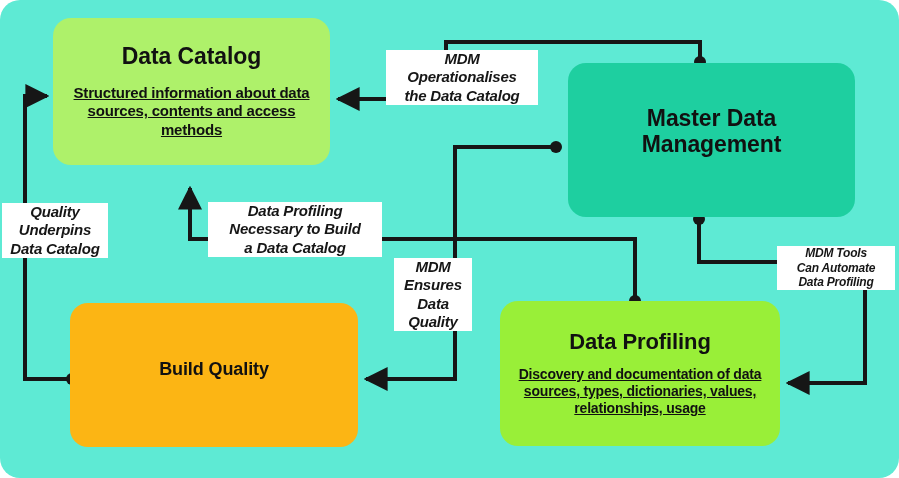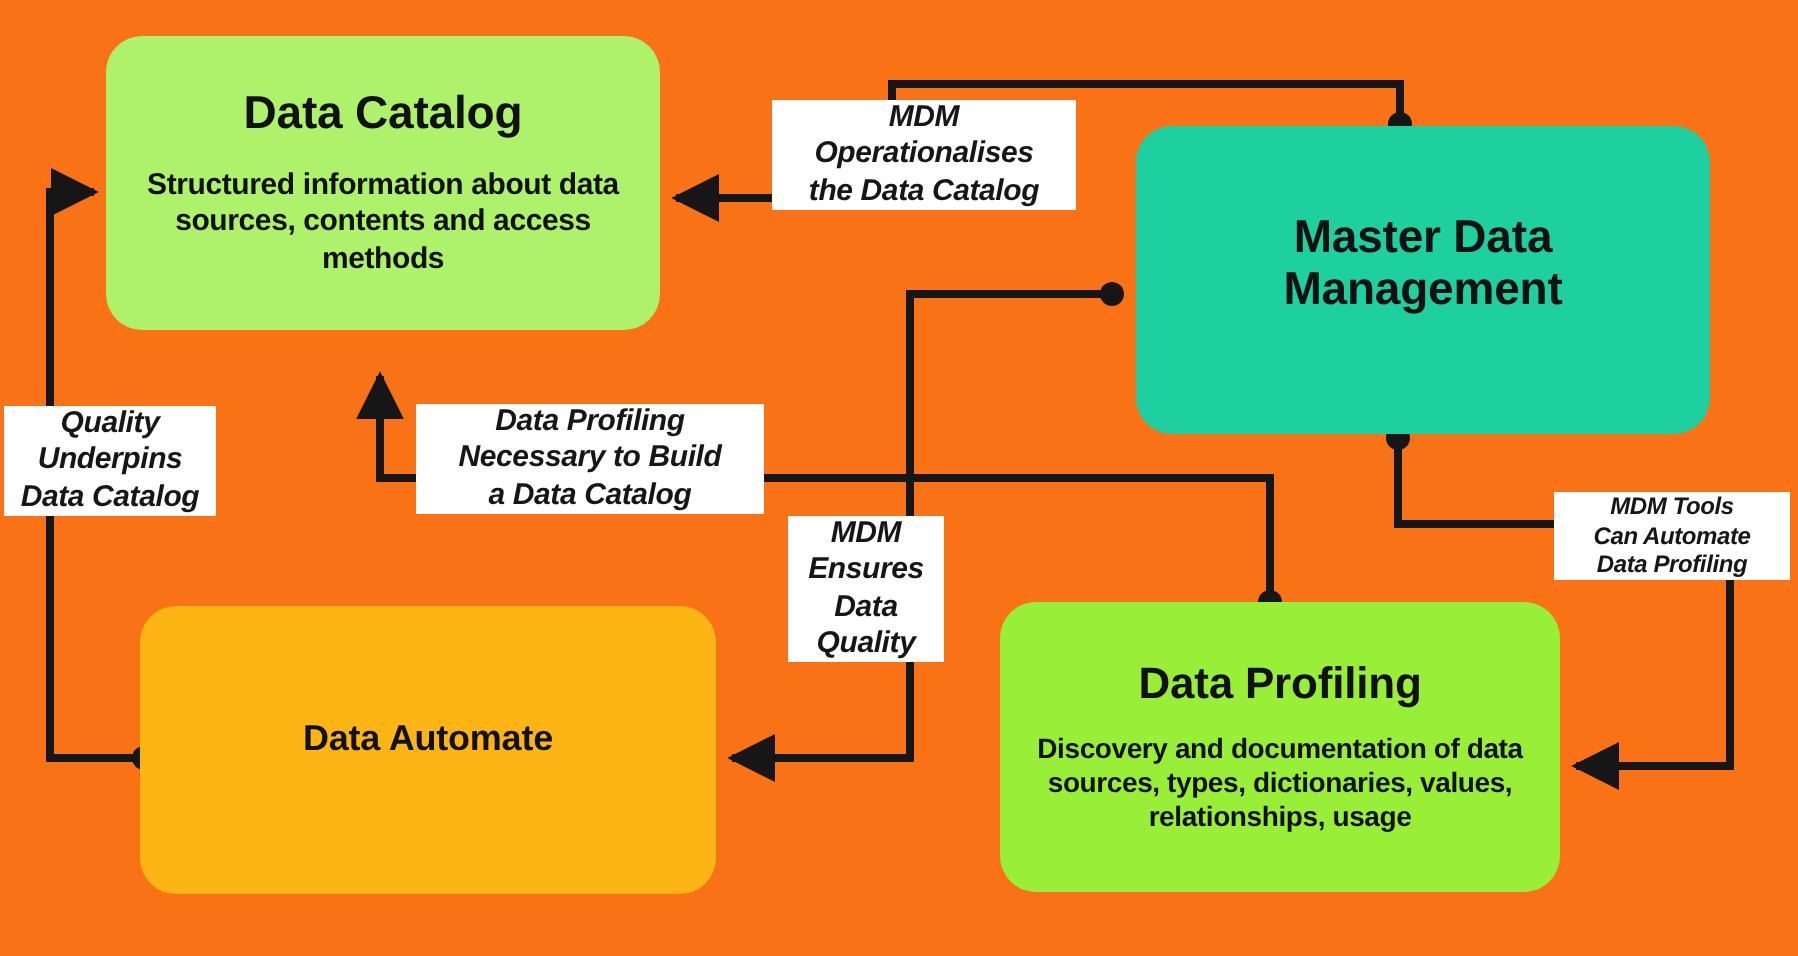--- a/index.html
+++ b/index.html
@@ -40,20 +40,21 @@
   }
   .node-title {
     font-weight: bold;
     line-height: 1.12;
     letter-spacing: -0.1px;
   }
   .node-desc {
     font-weight: bold;
     line-height: 1.22;
     letter-spacing: -0.2px;
+    text-decoration: underline;
   }
   
   #node-data-catalog {
     left: 53px; top: 18px; width: 277px; height: 147px;
     background: #aef16a;
   }
   #node-data-catalog .node-title { font-size: 23px; margin-bottom: 14px; }
   #node-data-catalog .node-desc  { font-size: 15px; }
 
   #node-master-data-management {
@@ -101,21 +102,21 @@
   #label-mdm-ensures {
     left: 394px; top: 258px; width: 78px; font-size: 15px;
   }
   #label-mdm-tools {
     left: 777px; top: 246px; width: 118px; font-size: 12px;
   }
 </style>
 </head>
 <body>
 
-<div id="diagram-canvas" style="background: #f97316;">
+<div id="diagram-canvas" style="background: #5eead4; border-radius: 20px;">
 
   <svg id="edge-layer" viewBox="0 0 899 478">
     <defs>
       <marker id="arrow-head" viewBox="0 0 10 10" refX="9" refY="5" markerWidth="6" markerHeight="6" orient="auto-start-reverse">
         <path d="M 0 0 L 10 5 L 0 10 z" fill="#161616"></path>
       </marker>
     </defs>
 
     <g>
       <path d="M 700 62 L 700 42 L 446 42 L 446 99 L 338 99" fill="none" stroke="#161616" stroke-width="4" marker-end="url(#arrow-head)"></path>
@@ -147,21 +148,21 @@
     <div class="node-title" style="white-space: pre-line;">Data Catalog</div>
     <div class="node-desc">Structured information about data sources, contents and access methods</div>
   </div>
 
   <div class="node" id="node-master-data-management" style="background: rgb(30, 207, 160);">
     <div class="node-title" style="white-space: pre-line;">Master Data
 Management</div>
   </div>
 
   <div class="node" id="node-data-quality" style="background: rgb(252, 181, 20);">
-    <div class="node-title" style="white-space: pre-line;">Data Automate</div>
+    <div class="node-title" style="white-space: pre-line;">Build Quality</div>
   </div>
 
   <div class="node" id="node-data-profiling" style="background: rgb(153, 239, 56);">
     <div class="node-title" style="white-space: pre-line;">Data Profiling</div>
     <div class="node-desc">Discovery and documentation of data sources, types, dictionaries, values, relationships, usage</div>
   </div>
 
   <div class="edge-label" id="label-mdm-operationalises" style="white-space: pre-line;">MDM
 Operationalises
 the Data Catalog</div>

